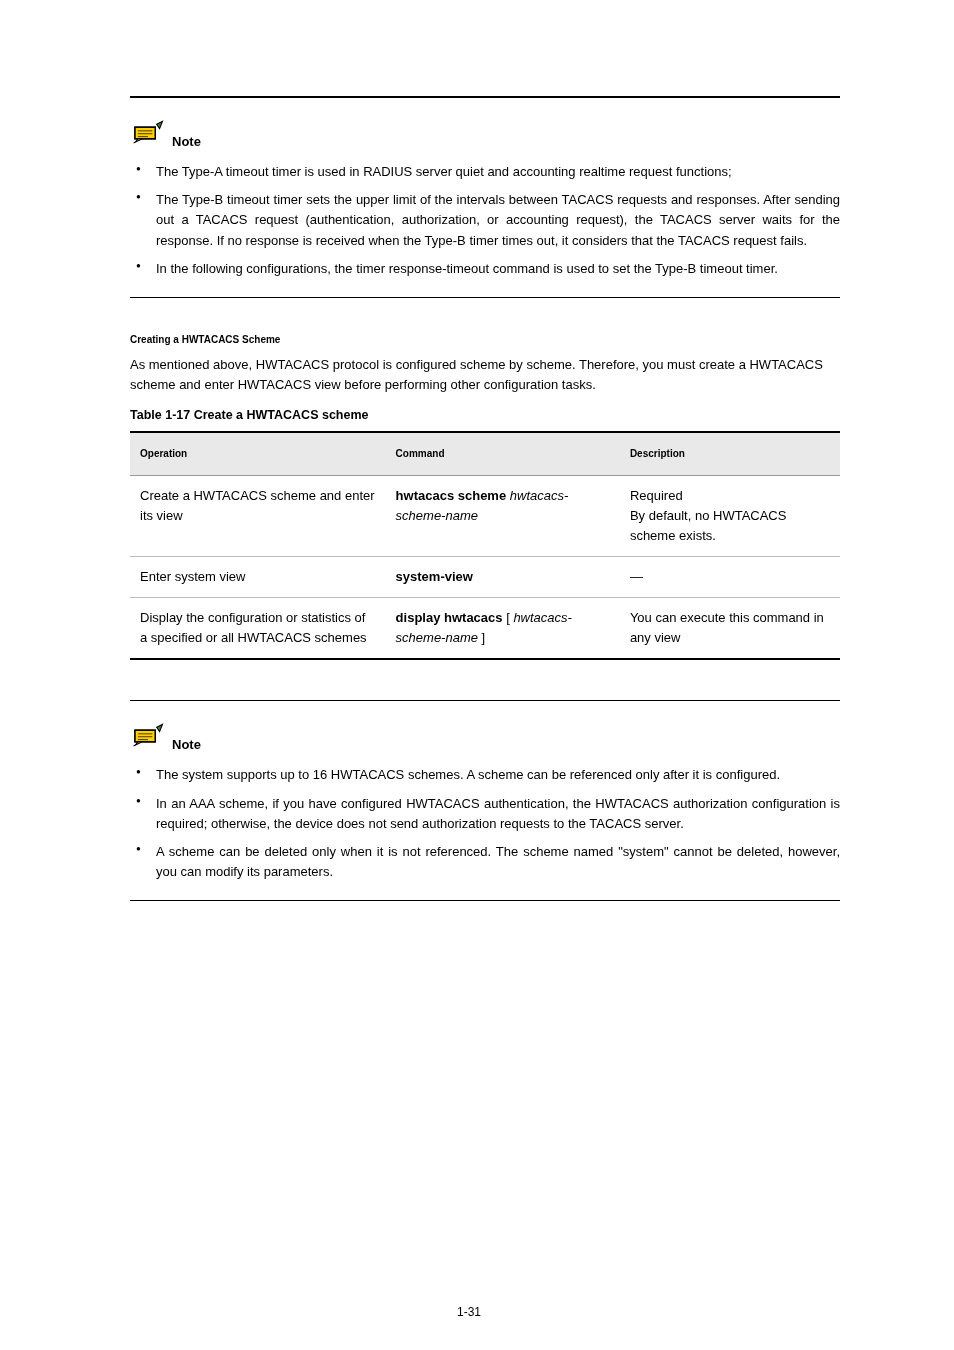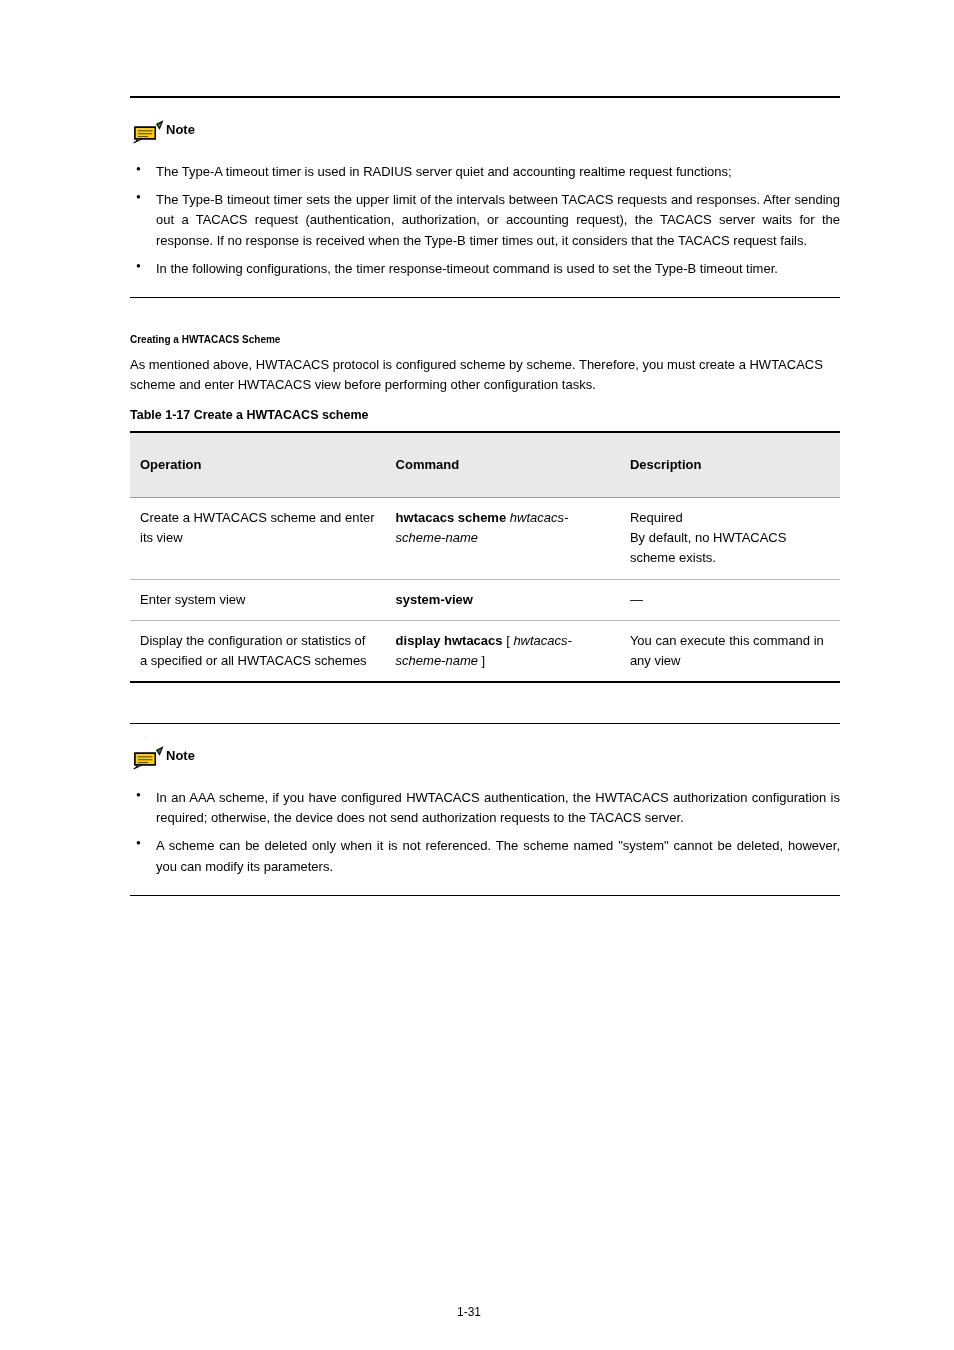--- a/index.html
+++ b/index.html
@@ -1,29 +1,29 @@
 <!DOCTYPE html>
 <html><head>
 <meta charset="utf-8">
 <style>
 html,body{margin:0;padding:0;background:#fff;color:#000;font-family:Arial,Helvetica,sans-serif;font-size:13px;line-height:1.55}
 .page{width:954px;min-height:1350px;margin:0 auto;box-sizing:border-box;padding:96px 114px 60px 130px;position:relative}
 hr.rule{border:none;border-top:2px solid #000;margin:0}
 .note-block{margin-top:22px;margin-bottom:18px}
-.note-head{display:flex;align-items:flex-start;margin-bottom:10px}
+.note-head{display:flex;align-items:flex-end;gap:6px;margin-bottom:10px}
 .note-head svg{width:36px;height:26px}
 .note-head .label{font-weight:bold;font-size:13px}
 ul.bullets{list-style:none;padding:0;margin:0}
 ul.bullets>li{position:relative;padding-left:26px;margin-bottom:8px;text-align:justify}
 ul.bullets>li::before{content:"\25CF";position:absolute;left:6px;top:1px;font-size:8px}
 .section-title{font-weight:bold;font-size:10px;margin-top:34px;margin-bottom:8px}
 .intro{margin-bottom:10px}
 .tbl-caption{font-weight:bold;font-size:12.5px;margin-bottom:6px}
 table.cmd{width:100%;border-collapse:collapse;border-top:2px solid #000;border-bottom:2px solid #000}
-table.cmd thead th{background:#e9e9e9;font-weight:bold;text-align:left;padding:22px 10px;border-bottom:1px solid #999;font-size:13px}
+table.cmd thead th{background:#e9e9e9;font-weight:bold;text-align:left;padding:13px 10px;border-bottom:1px solid #999;font-size:10px}
 table.cmd tbody td{padding:10px 10px;border-top:1px solid #bbb;vertical-align:top;font-size:13px}
 table.cmd .c1{width:36%}
 table.cmd .c2{width:33%}
 table.cmd .c3{width:31%}
 .bold{font-weight:bold}
 .ital{font-style:italic}
 .spacer{height:40px}
 .foot{position:absolute;left:0;right:16px;bottom:28px;text-align:center;font-size:12px}
 </style>
 </head>
@@ -102,20 +102,21 @@
           <rect x="6" y="10" width="28" height="16" fill="#ffcf00" stroke="#000" stroke-width="2"></rect>
           <path d="M36 6 L44 2 L40 12 Z" fill="#3a7f2a" stroke="#000" stroke-width="1.5"></path>
           <line x1="10" y1="15" x2="30" y2="15" stroke="#000" stroke-width="1"></line>
           <line x1="10" y1="19" x2="30" y2="19" stroke="#000" stroke-width="1"></line>
           <line x1="10" y1="23" x2="24" y2="23" stroke="#000" stroke-width="1"></line>
         </svg>
       </span>
       <span class="label">Note</span>
     </div>
     <ul class="bullets">
+      <li>The system supports up to 16 HWTACACS schemes. A scheme can be referenced only after it is configured.</li>
       <li>In an AAA scheme, if you have configured HWTACACS authentication, the HWTACACS authorization configuration is required; otherwise, the device does not send authorization requests to the TACACS server.</li>
       <li>A scheme can be deleted only when it is not referenced. The scheme named "system" cannot be deleted, however, you can modify its parameters.</li>
     </ul>
   </div>
 
   <hr class="rule" style="border-top-width:1px">
 
   <div class="foot">1-31</div>
 
 </div>

